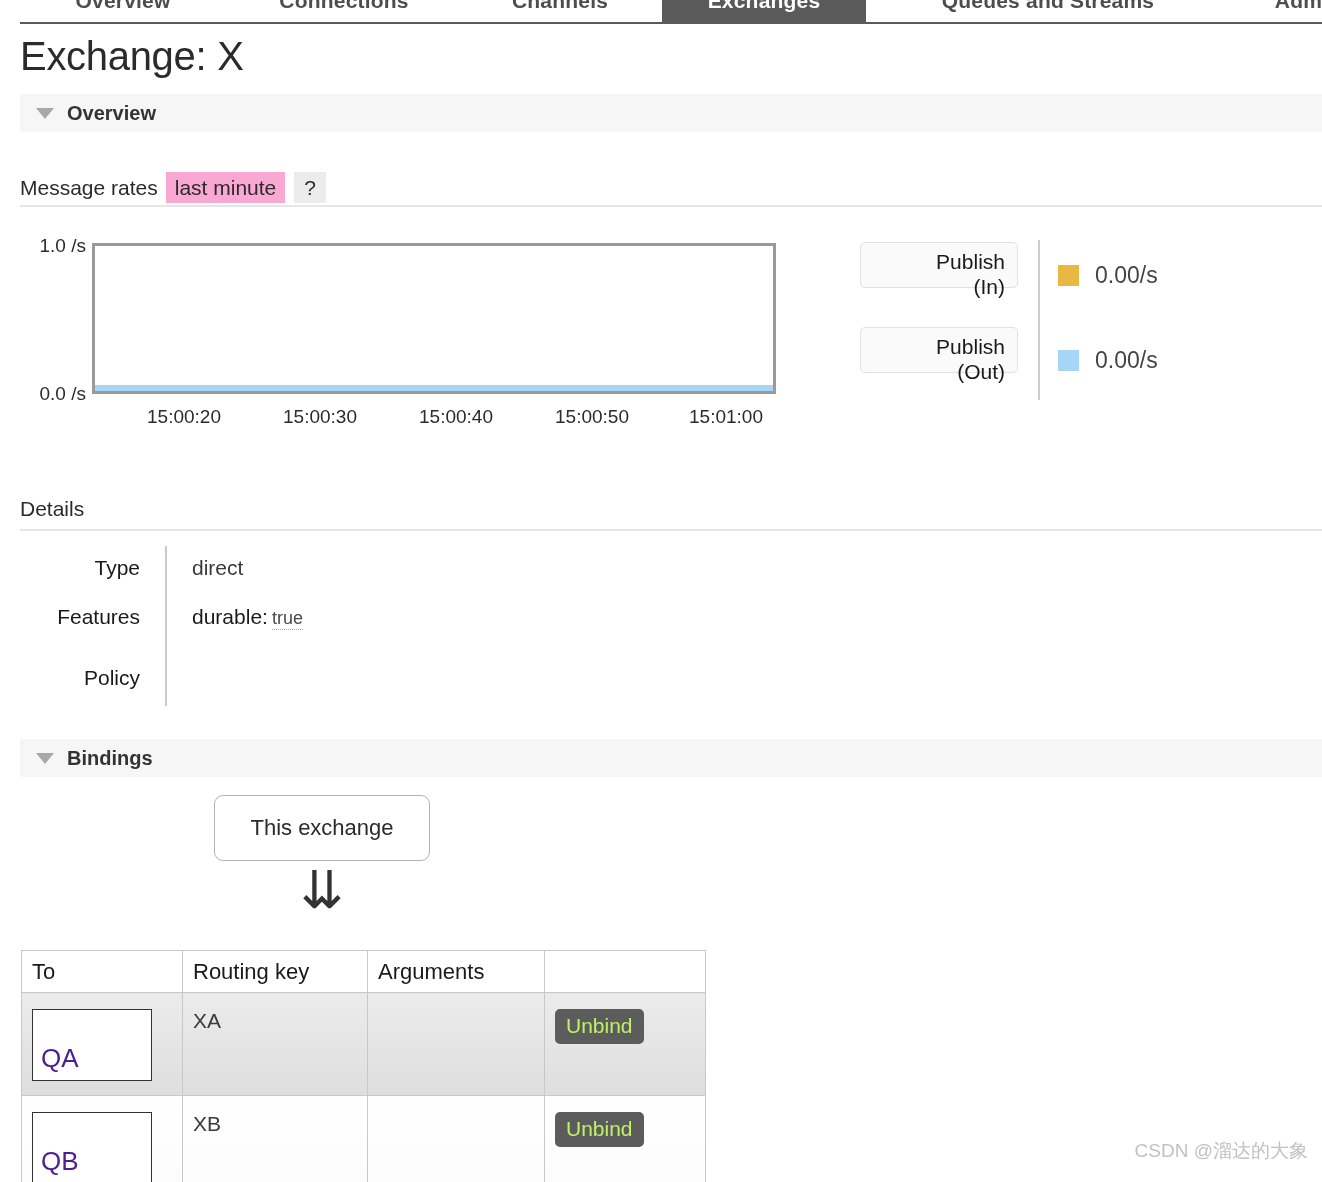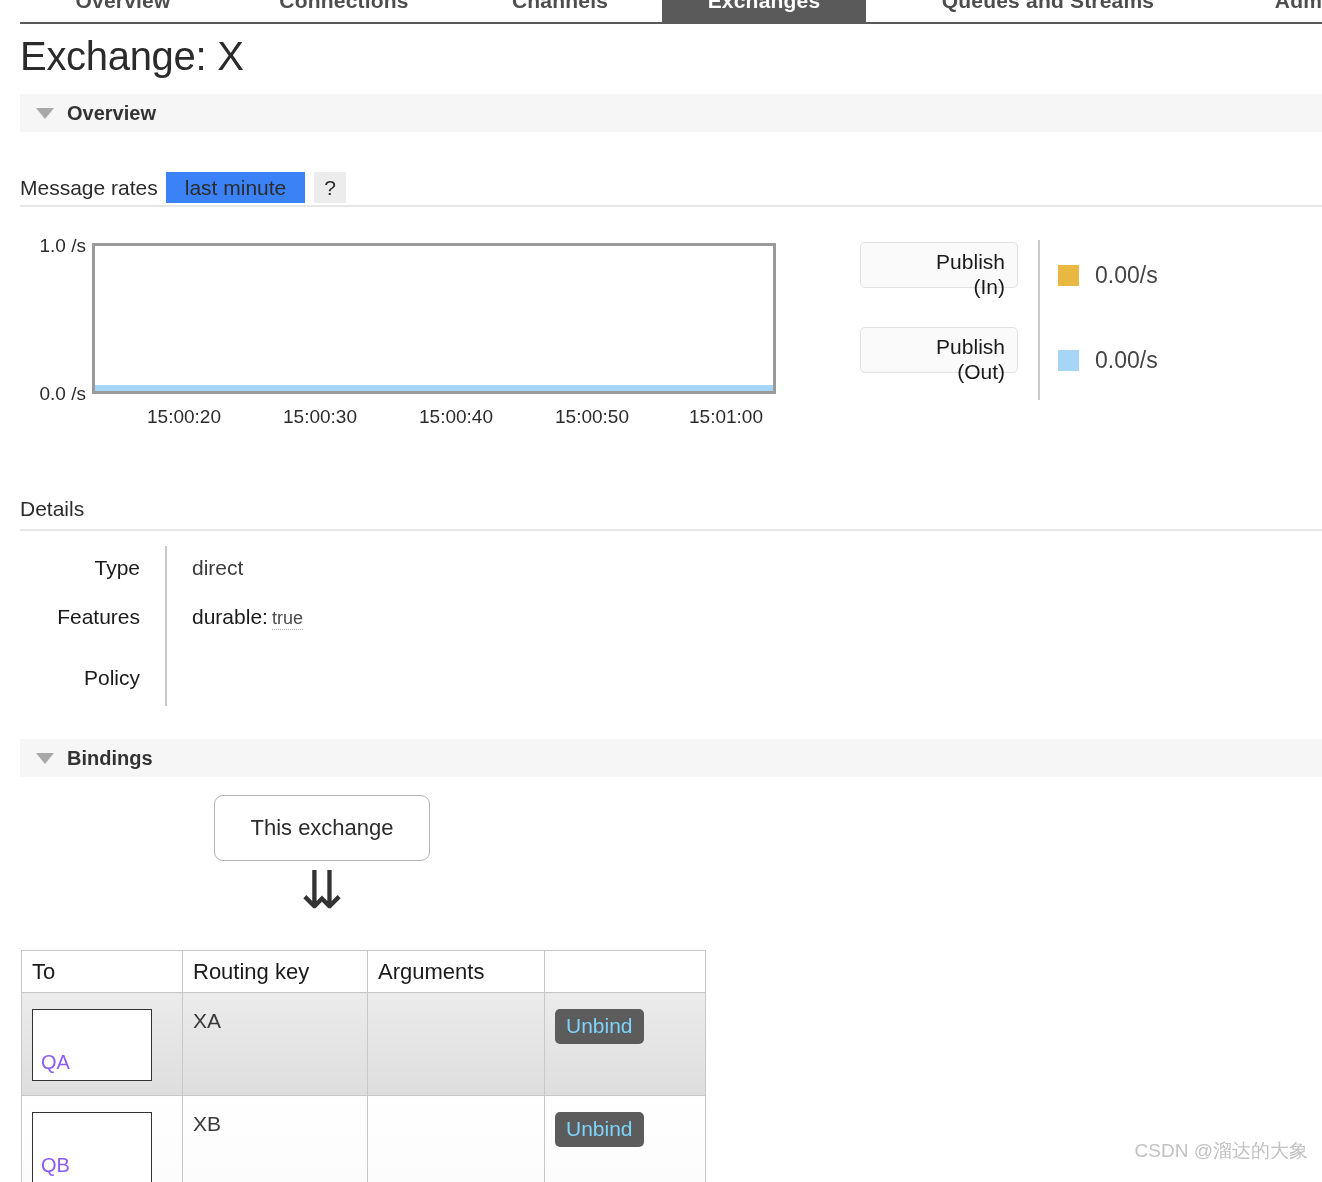--- a/index.html
+++ b/index.html
@@ -100,23 +100,23 @@
   }
   .rates-title {
     font-size: 21px;
     color: #2b2b2b;
     line-height: 31px;
     padding-right: 8px;
   }
   .rates-chip {
     font-size: 21px;
     color: #2b2b2b;
-    background: #3b82f6;
+    background: #f9a8d4;
     line-height: 31px;
-    padding: 0 19px;
+    padding: 0 9px;
   }
   .rates-help {
     font-size: 21px;
     color: #2b2b2b;
     background: #ececec;
     line-height: 31px;
     padding: 0 10px;
     margin-left: 9px;
   }
 
@@ -348,35 +348,35 @@
     border: 1px solid #333333;
     background: #ffffff;
     box-sizing: border-box;
     position: relative;
     margin: 6px 0;
   }
   .queue-chip span {
     position: absolute;
     left: 8px;
     bottom: 6px;
-    font-size: 20px;
-    color: #8b5cf6;
+    font-size: 26px;
+    color: #4c1d95;
   }
   .rk-text {
     display: block;
     padding-top: 8px;
     font-size: 21px;
     color: #3a3a3a;
     vertical-align: top;
   }
   .bindings-table td.rk-cell { vertical-align: top; }
   .unbind-btn {
     display: inline-block;
     background: #5c5c5c;
-    color: #7dd3fc;
+    color: #bef264;
     border: none;
     border-radius: 5px;
     font-size: 21px;
     font-family: "Liberation Sans", sans-serif;
     padding: 6px 11px 7px;
     margin-top: 8px;
     cursor: pointer;
     line-height: 22px;
   }
   .bindings-table td.action-cell { vertical-align: top; }

